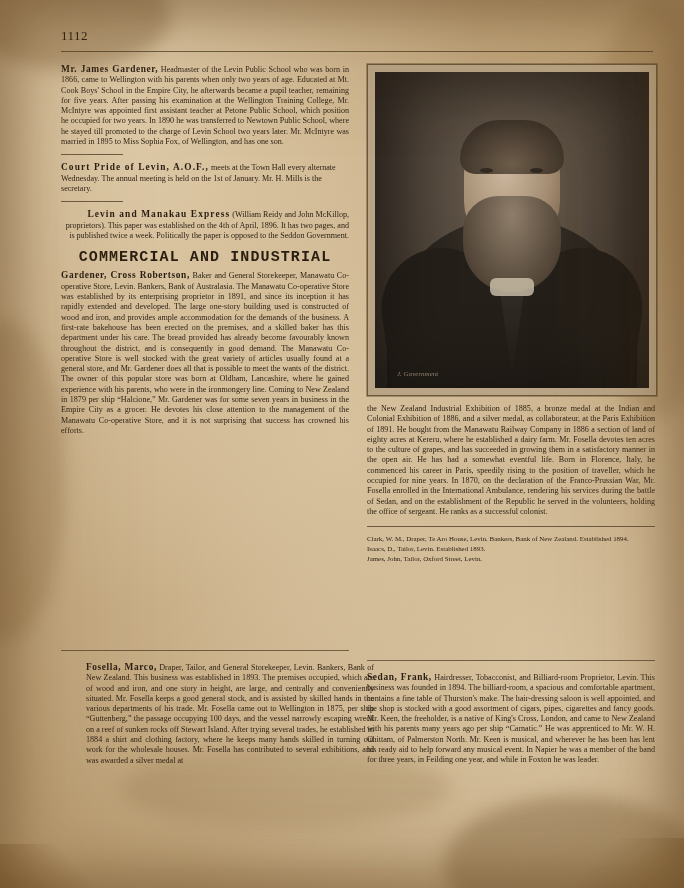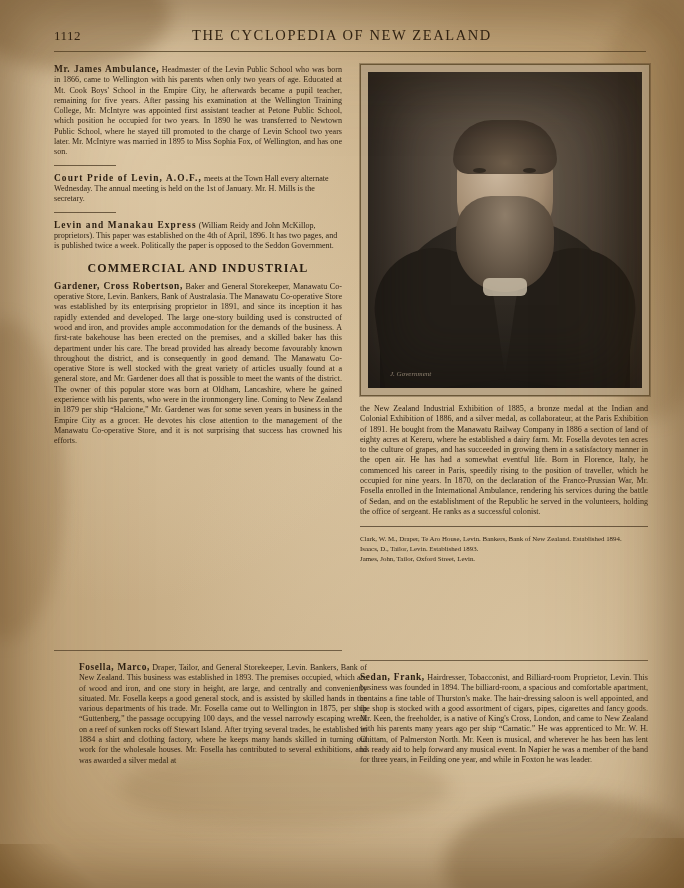--- a/index.html
+++ b/index.html
@@ -38,21 +38,21 @@
   }
   .stain-a { top: -40px; left: -30px; width: 200px; height: 110px; background: rgba(110,78,38,0.35); }
   .stain-b { bottom: -48px; right: -20px; width: 260px; height: 140px; background: rgba(104,72,34,0.34); }
   .stain-c { top: 320px; left: -54px; width: 120px; height: 320px; background: rgba(120,88,46,0.24); }
   .stain-d { top: 0px; right: -40px; width: 140px; height: 420px; background: rgba(118,86,44,0.22); }
   .stain-e { bottom: 60px; left: 120px; width: 330px; height: 80px; background: rgba(112,80,40,0.16); }
 
   
   #sheet {
     position: absolute;
-    left: 26px;
+    left: 33px;
     top: 22px;
     width: 632px;
     height: 836px;
   }
   .masthead {
     position: relative;
     height: 30px;
   }
   .folio {
     position: absolute;
@@ -113,24 +113,25 @@
     font-size: 9.4px;
   }
   .hdr-sp {
     font-weight: bold;
     letter-spacing: 1.1px;
     font-size: 9.4px;
   }
   .sec-head {
     text-align: center;
     font-weight: bold;
-    font-size: 12px;
+    font-size: 15px;
     letter-spacing: 1.1px;
     margin: 12px 0 7px 0;
     font-variant: small-caps;
+    font-family: Liberation Mono, monospace;
   }
   .hr-short {
     border: 0;
     border-top: 1px solid #50402a;
     width: 62px;
     margin: 6px 0 7px 0;
     opacity: .8;
   }
   .hr-wide {
     border: 0;
@@ -313,43 +314,42 @@
   <div class="stain stain-a"></div>
   <div class="stain stain-b"></div>
   <div class="stain stain-c"></div>
   <div class="stain stain-d"></div>
   <div class="stain stain-e"></div>
 
   <div id="sheet">
 
     <div class="masthead">
       <div class="folio">1112</div>
-      <div class="mast-title">THE CYCLOPEDIA OF NEW ZEALAND</div>
       <div class="rule"></div>
     </div>
 
     <div class="cols">
 
       <div class="col col-left">
 
         <p class="art noind">
-          <span class="hdr">Mr. James Ambulance,</span>
+          <span class="hdr">Mr. James Gardener,</span>
           <span>Headmaster of the Levin Public School who was born in 1866, came to Wellington with his parents when only two years of age. Educated at Mt. Cook Boys' School in the Empire City, he afterwards became a pupil teacher, remaining for five years. After passing his examination at the Wellington Training College, Mr. McIntyre was appointed first assistant teacher at Petone Public School, which position he occupied for two years. In 1890 he was transferred to Newtown Public School, where he stayed till promoted to the charge of Levin School two years later. Mr. McIntyre was married in 1895 to Miss Sophia Fox, of Wellington, and has one son.</span>
         </p>
 
         <hr class="hr-short">
 
         <p class="art noind" style="text-align:left">
           <span class="hdr-sp">Court Pride of Levin, A.O.F.,</span>
           <span>meets at the Town Hall every alternate Wednesday. The annual meeting is held on the 1st of January. Mr. H. Mills is the secretary.</span>
         </p>
 
         <hr class="hr-short">
 
-        <p class="art noind" style="text-align:left">
+        <p class="art noind" style="text-align:right">
           <span class="hdr-sp">Levin and Manakau Express</span>
           <span>(William Reidy and John McKillop, proprietors). This paper was established on the 4th of April, 1896. It has two pages, and is published twice a week. Politically the paper is opposed to the Seddon Government.</span>
         </p>
 
         <div class="sec-head">COMMERCIAL AND INDUSTRIAL</div>
 
         <p class="art noind">
           <span class="hdr">Gardener, Cross Robertson,</span>
           <span>Baker and General Storekeeper, Manawatu Co-operative Store, Levin. Bankers, Bank of Australasia. The Manawatu Co-operative Store was established by its enterprising proprietor in 1891, and since its inception it has rapidly extended and developed. The large one-story building used is constructed of wood and iron, and provides ample accommodation for the demands of the business. A first-rate bakehouse has been erected on the premises, and a skilled baker has this department under his care. The bread provided has already become favourably known throughout the district, and is consequently in good demand. The Manawatu Co-operative Store is well stocked with the great variety of articles usually found at a general store, and Mr. Gardener does all that is possible to meet the wants of the district. The owner of this popular store was born at Oldham, Lancashire, where he gained experience with his parents, who were in the ironmongery line. Coming to New Zealand in 1879 per ship “Halcione,” Mr. Gardener was for some seven years in business in the Empire City as a grocer. He devotes his close attention to the management of the Manawatu Co-operative Store, and it is not surprising that success has crowned his efforts.</span>
         </p>

